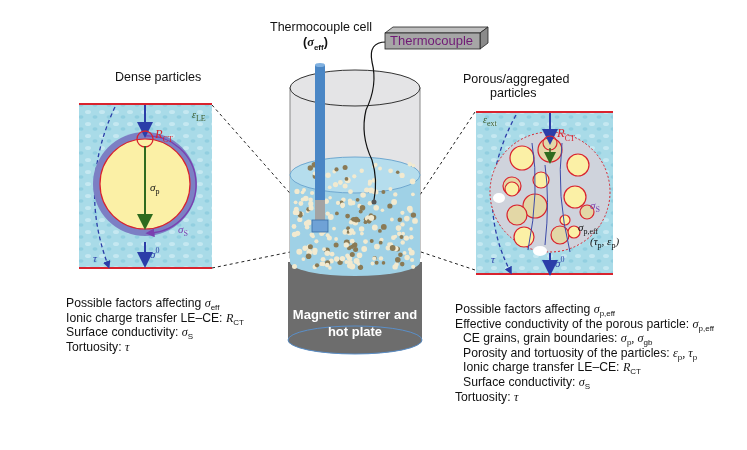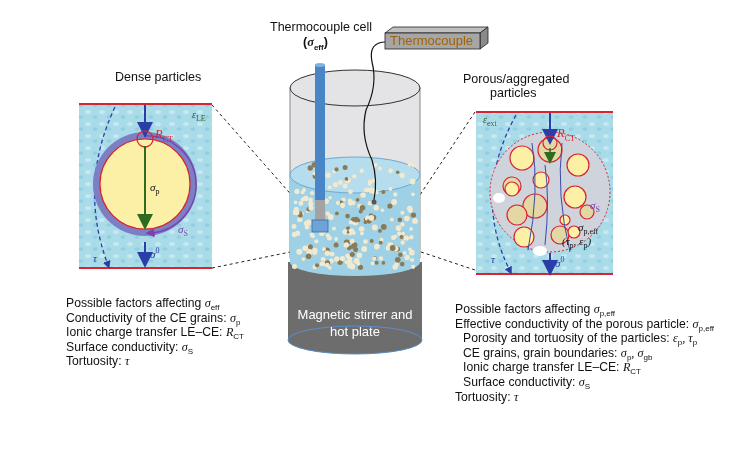--- a/index.html
+++ b/index.html
@@ -3,22 +3,22 @@
 <meta charset="utf-8">
 <style>
   html,body{margin:0;padding:0;background:#fff;}
   body{width:747px;height:450px;position:relative;overflow:hidden;font-family:"Liberation Sans",sans-serif;color:#111;}
   svg#fig{position:absolute;left:0;top:0;}
   .lbl{position:absolute;font-size:12.5px;line-height:14px;color:#111;white-space:nowrap;}
   .sym{font-family:"Liberation Serif",serif;font-style:italic;}
   .list{position:absolute;font-size:12.2px;line-height:14.6px;color:#111;white-space:nowrap;}
   .list div{height:14.6px;}
   .ind{padding-left:8px;}
-  .plate-text{position:absolute;color:#fff;font-size:13px;line-height:17px;text-align:center;width:140px;}
-  .thermo{position:absolute;font-size:13px;color:#a16207;}
+  .plate-text{position:absolute;color:#fff;font-size:13px;line-height:17px;text-align:center;width:140px;font-weight:bold;}
+  .thermo{position:absolute;font-size:13px;color:#701a75;}
 </style>
 </head>
 <body>
 
 <svg id="fig" width="747" height="450" viewBox="0 0 747 450">
   <defs>
     <pattern id="bubbles" width="14" height="12" patternUnits="userSpaceOnUse">
       <rect width="14" height="12" fill="#a9dbe8"></rect>
       <ellipse cx="4" cy="4" rx="3" ry="2" fill="#c5e8f1"></ellipse>
       <ellipse cx="11" cy="9" rx="2.5" ry="1.8" fill="#92cfe0"></ellipse>
@@ -365,32 +365,31 @@
 <div class="lbl sym" style="left:155px;top:127px;color:#d9232e">R<sub style="font-style:normal;font-size:8px">CT</sub></div>
 <div class="lbl sym" style="left:150px;top:180px;font-size:11px">σ<sub style="font-style:normal;font-size:8px">p</sub></div>
 <div class="lbl sym" style="left:178px;top:222px;font-size:11px;color:#7a3fb0">σ<sub style="font-style:normal;font-size:8px">S</sub></div>
 <div class="lbl sym" style="left:150px;top:244px;font-size:11px;color:#2b3ea8">σ<sup style="font-style:normal;font-size:8px">0</sup></div>
 <div class="lbl sym" style="left:93px;top:251px;font-size:11px;color:#2b3ea8">τ</div>
 
 <div class="lbl sym" style="left:483px;top:113px;font-size:10px;color:#3a5a2a">ε<sub style="font-style:normal;font-size:8px">ext</sub></div>
 <div class="lbl sym" style="left:557px;top:126px;color:#d9232e">R<sub style="font-style:normal;font-size:8px">CT</sub></div>
 <div class="lbl sym" style="left:590px;top:198px;font-size:11px;color:#7a3fb0">σ<sub style="font-style:normal;font-size:8px">S</sub></div>
 <div class="lbl sym" style="left:578px;top:220px;font-size:11px">σ<sub style="font-style:normal;font-size:8px">p,eff</sub></div>
-<div class="lbl sym" style="left:562px;top:234px;font-size:11px">(τ<sub style="font-style:normal;font-size:8px">p</sub>, ε<sub style="font-style:normal;font-size:8px">p</sub>)</div>
+<div class="lbl sym" style="left:590px;top:234px;font-size:11px">(τ<sub style="font-style:normal;font-size:8px">p</sub>, ε<sub style="font-style:normal;font-size:8px">p</sub>)</div>
 <div class="lbl sym" style="left:555px;top:253px;font-size:11px;color:#2b3ea8">σ<sup style="font-style:normal;font-size:8px">0</sup></div>
 <div class="lbl sym" style="left:491px;top:252px;font-size:11px;color:#2b3ea8">τ</div>
 
 <div class="list" id="left-list" style="left:30px;top:296px;margin-left:36px;">
     <div><span>Possible factors affecting </span><span class="sym">σ</span><sub style="font-size: 8px;">eff</sub></div>
-    <div><span>Conductivity of the CE grains: </span><span class="sym">σ</span><sub style="font-size: 8px;">p</sub></div>
     <div><span>Ionic charge transfer LE–CE: </span><span class="sym">R</span><sub style="font-size: 8px;">CT</sub></div>
     <div><span>Surface conductivity: </span><span class="sym">σ</span><sub style="font-size: 8px;">S</sub></div>
     <div><span>Tortuosity: </span><span class="sym">τ</span></div>
   </div>
 <div class="list" id="right-list" style="left:455px;top:302px;">
     <div><span>Possible factors affecting </span><span class="sym">σ</span><sub style="font-size: 8px;">p,eff</sub></div>
     <div><span>Effective conductivity of the porous particle: </span><span class="sym">σ</span><sub style="font-size: 8px;">p,eff</sub></div>
+    <div class="ind"><span>CE grains, grain boundaries: </span><span class="sym">σ</span><sub style="font-size: 8px;">p</sub><span class="sym">, σ</span><sub style="font-size: 8px;">gb</sub></div>
     <div class="ind"><span>Porosity and tortuosity of the particles: </span><span class="sym">ε</span><sub style="font-size: 8px;">p</sub><span class="sym">, τ</span><sub style="font-size: 8px;">p</sub></div>
-    <div class="ind"><span>CE grains, grain boundaries: </span><span class="sym">σ</span><sub style="font-size: 8px;">p</sub><span class="sym">, σ</span><sub style="font-size: 8px;">gb</sub></div>
     <div class="ind"><span>Ionic charge transfer LE–CE: </span><span class="sym">R</span><sub style="font-size: 8px;">CT</sub></div>
     <div class="ind"><span>Surface conductivity: </span><span class="sym">σ</span><sub style="font-size: 8px;">S</sub></div>
     <div><span>Tortuosity: </span><span class="sym">τ</span></div>
   </div>
 
 </body></html>

